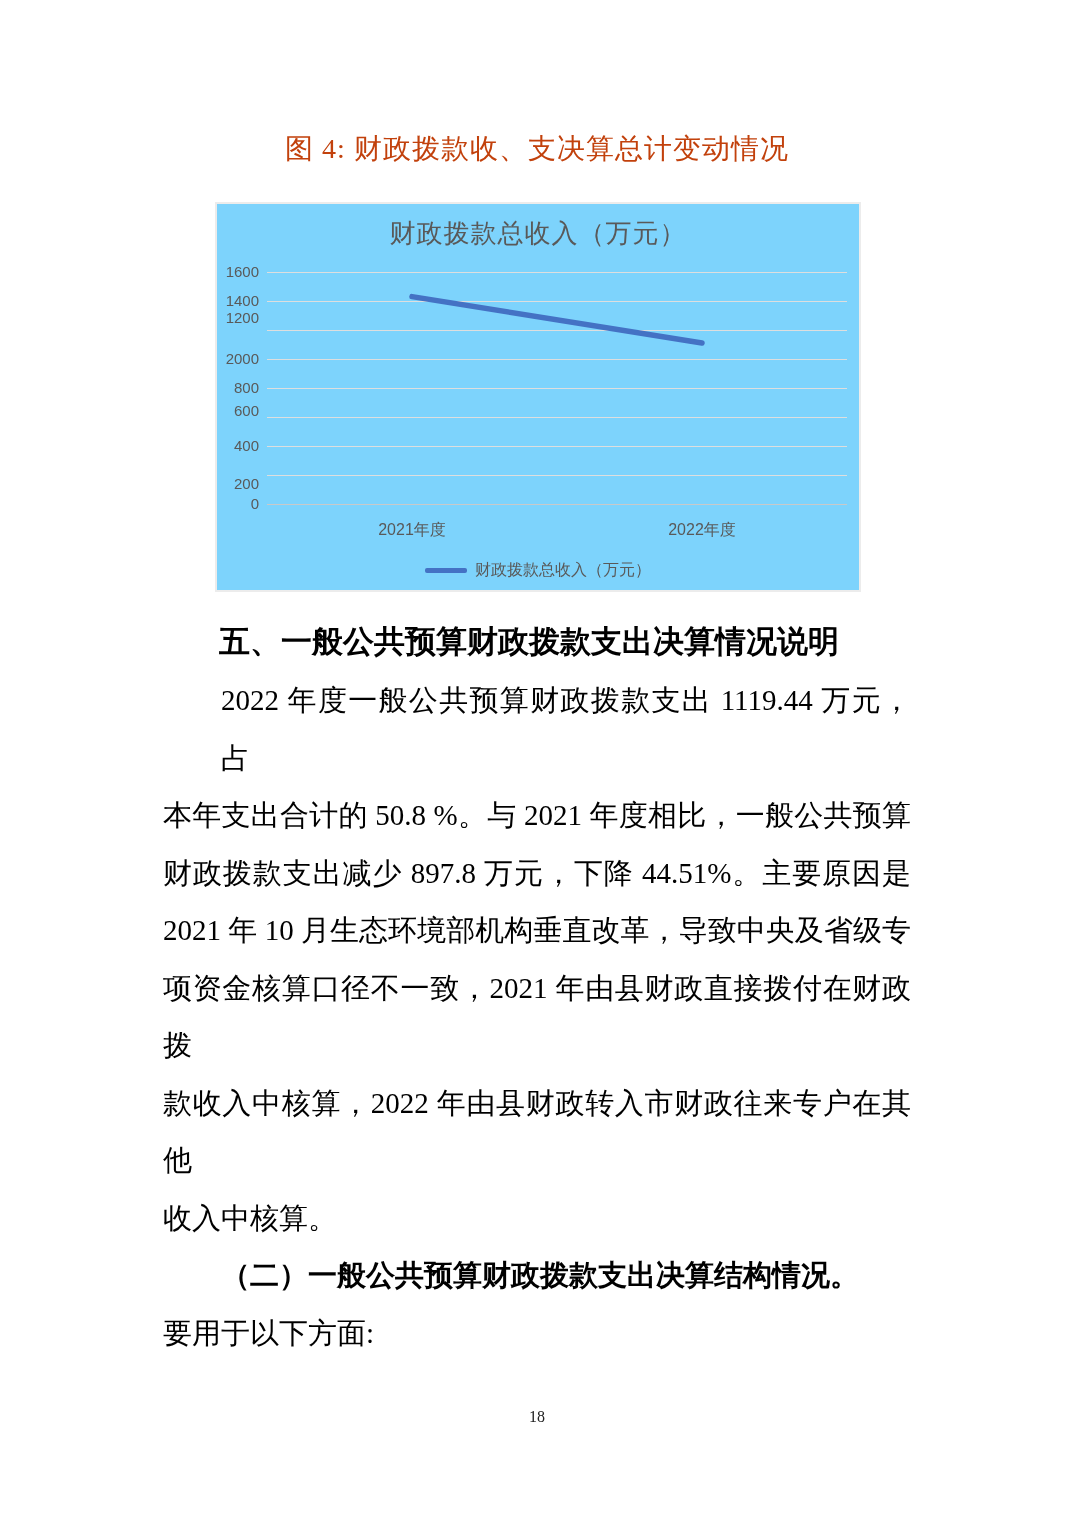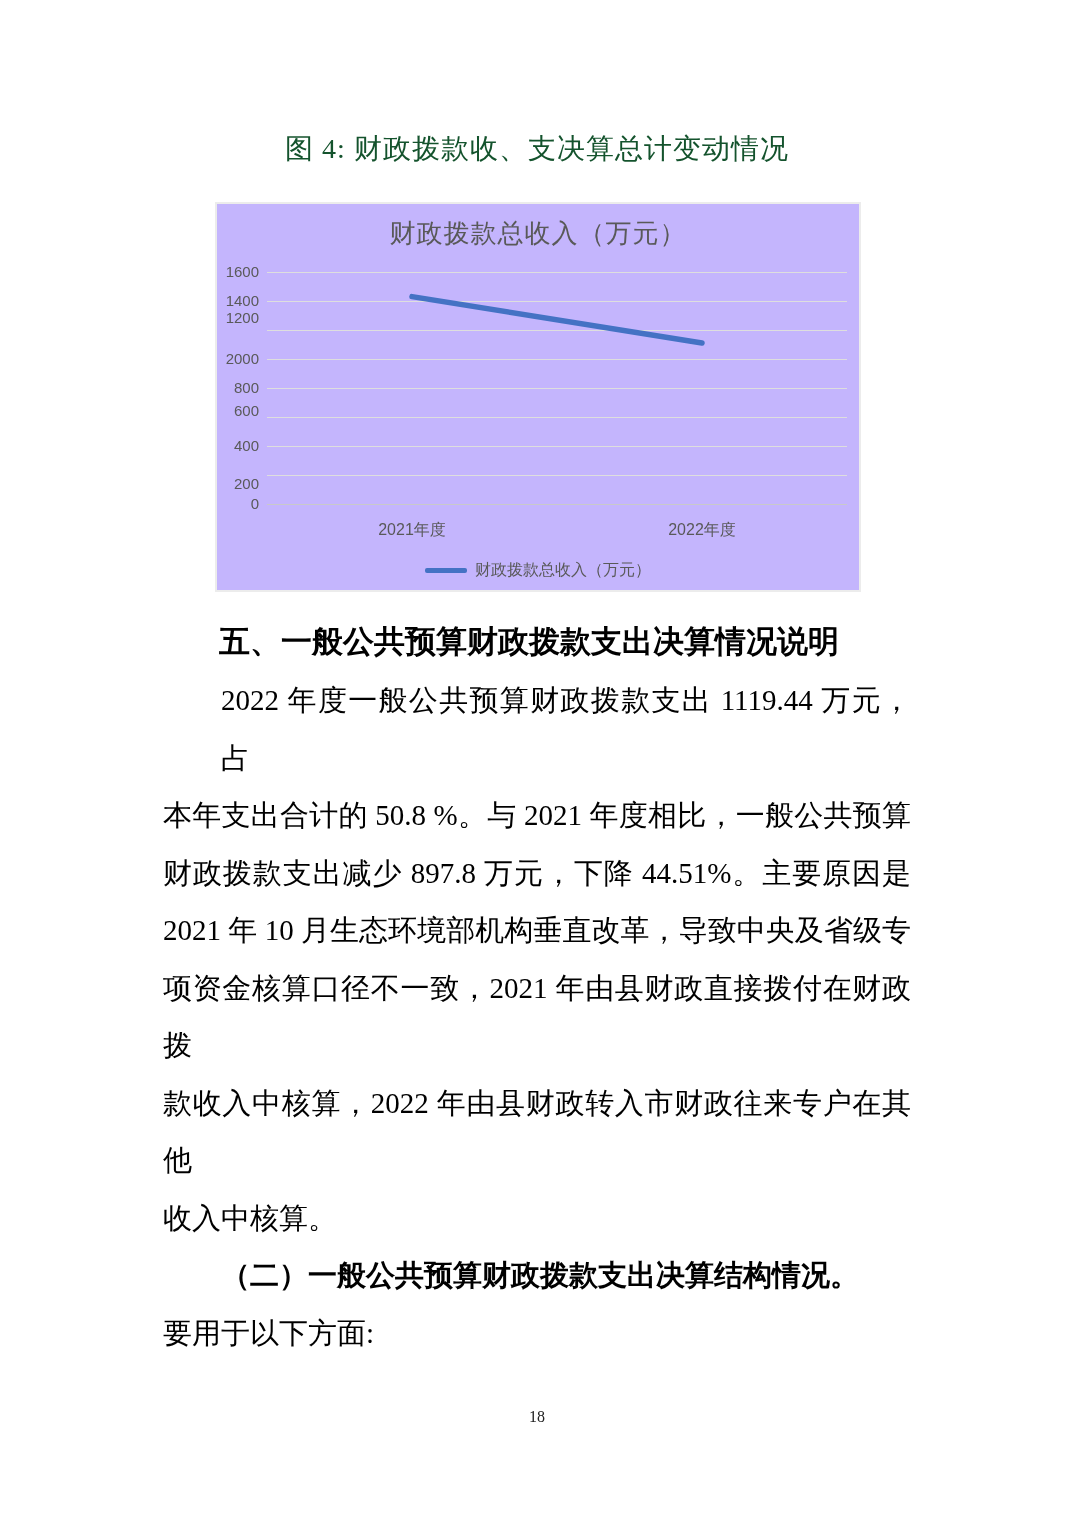--- a/index.html
+++ b/index.html
@@ -9,27 +9,27 @@
     background:#ffffff;
     font-family:"Liberation Serif", serif;
     color:#111;
     overflow:hidden;
   }
   
   .figure-caption{
     position:absolute;top:130px;left:0;width:100%;
     text-align:center;
     font-size:28px;letter-spacing:1px;
-    color:#14532d;
+    color:#c2410c;
   }
   
   .chart-box{
     position:absolute;left:215px;top:202px;
     width:646px;height:390px;
-    background:#c4b5fd;
+    background:#7dd3fc;
     border:2px solid #ececec;
     box-sizing:border-box;
   }
   .chart-title{
     position:absolute;top:12px;left:0;width:100%;
     text-align:center;
     font-size:26px;color:#595959;
     font-family:"Liberation Serif", serif;
     letter-spacing:1px;
   }

